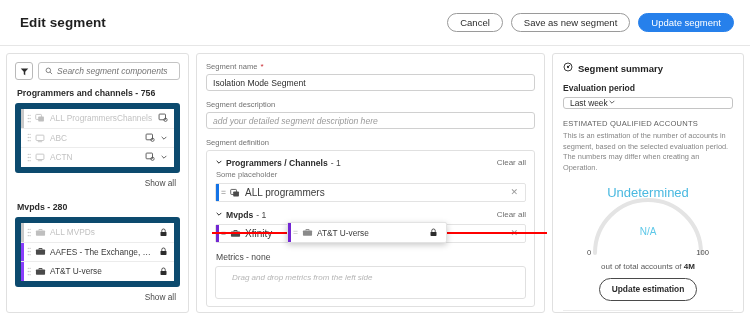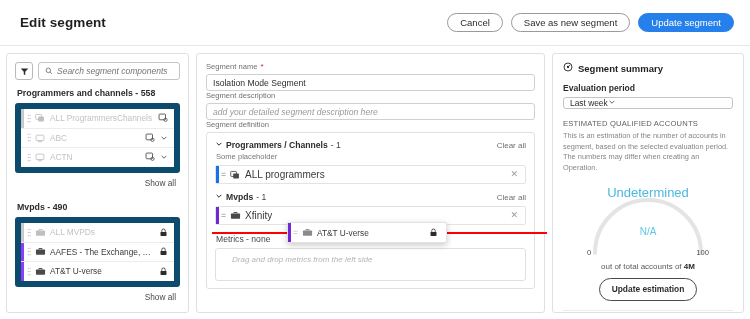--- a/index.html
+++ b/index.html
@@ -199,31 +199,31 @@
     border-radius: 3px;
     padding: 5px 6px;
     font-size: 8.6px;
     color: #2c2c2c;
     font-family: "Liberation Sans", sans-serif;
     outline: none;
     background: #fff;
   }
   .text-input::placeholder { color: #9a9a9a; font-style: italic; }
   .text-input.ph { font-style: italic; color: #8d8d8d; }
-  .field { }
+  .field { margin-bottom: 9px; }
 
   .defn-box {
     border: 1px solid #e0e0e0;
     border-radius: 3px;
     padding: 7px 8px;
     background: #fff;
   }
   .accordion { margin-bottom: 3px; }
   .acc-head {
-    display: flex; align-items: center;
+    display: flex; 
     justify-content: space-between;
   }
   .acc-title {
     display: flex; align-items: center; gap: 3px;
     font-size: 8.6px; font-weight: bold; color: #2c2c2c;
   }
   .acc-count { font-weight: normal; color: #454545; }
   .clear-all { font-size: 8px; color: #6e6e6e; cursor: pointer; }
   .acc-sub { font-size: 7.6px; color: #767676; margin: 2px 0 4px 1px; }
   .chevron { display: inline-block; }
@@ -397,21 +397,21 @@
         </div>
         <div class="search-box">
           <svg width="8" height="8" viewBox="0 0 12 12">
               <circle cx="5" cy="5" r="3.4" fill="none" stroke="#5a5a5a" stroke-width="1.1"></circle>
               <line x1="7.6" y1="7.6" x2="10.6" y2="10.6" stroke="#5a5a5a" stroke-width="1.1"></line>
             </svg>
           <input placeholder="Search segment components" style="">
         </div>
       </div>
 
-      <div class="group-title">Programmers and channels - 558</div>
+      <div class="group-title">Programmers and channels - 756</div>
       <div class="item-list">
 
         <div class="list-item disabled">
           <div class="accent grey"></div>
           <div class="drag-dots">
             <svg width="4" height="9" viewBox="0 0 4 10">
                 <circle cx="1.2" cy="1.4" r="0.7" fill="#bdbdbd"></circle>
                 <circle cx="1.2" cy="5" r="0.7" fill="#bdbdbd"></circle>
                 <circle cx="1.2" cy="8.6" r="0.7" fill="#bdbdbd"></circle>
                 <circle cx="3.2" cy="1.4" r="0.7" fill="#bdbdbd"></circle>
@@ -520,21 +520,21 @@
               </svg>
             <svg width="8" height="8" viewBox="0 0 12 12">
                 <path d="M2.5 4.3 6 7.8l3.5-3.5" fill="none" stroke="#4a4a4a" stroke-width="1.3"></path>
               </svg>
           </div>
         </div>
 
       </div>
       <div class="show-all">Show all</div>
 
-      <div class="group-title">Mvpds - 490</div>
+      <div class="group-title">Mvpds - 280</div>
       <div class="item-list">
 
         <div class="list-item disabled">
           <div class="accent grey"></div>
           <div class="drag-dots">
             <svg width="4" height="9" viewBox="0 0 4 10">
                 <circle cx="1.2" cy="1.4" r="0.7" fill="#bdbdbd"></circle>
                 <circle cx="1.2" cy="5" r="0.7" fill="#bdbdbd"></circle>
                 <circle cx="1.2" cy="8.6" r="0.7" fill="#bdbdbd"></circle>
                 <circle cx="3.2" cy="1.4" r="0.7" fill="#bdbdbd"></circle>

